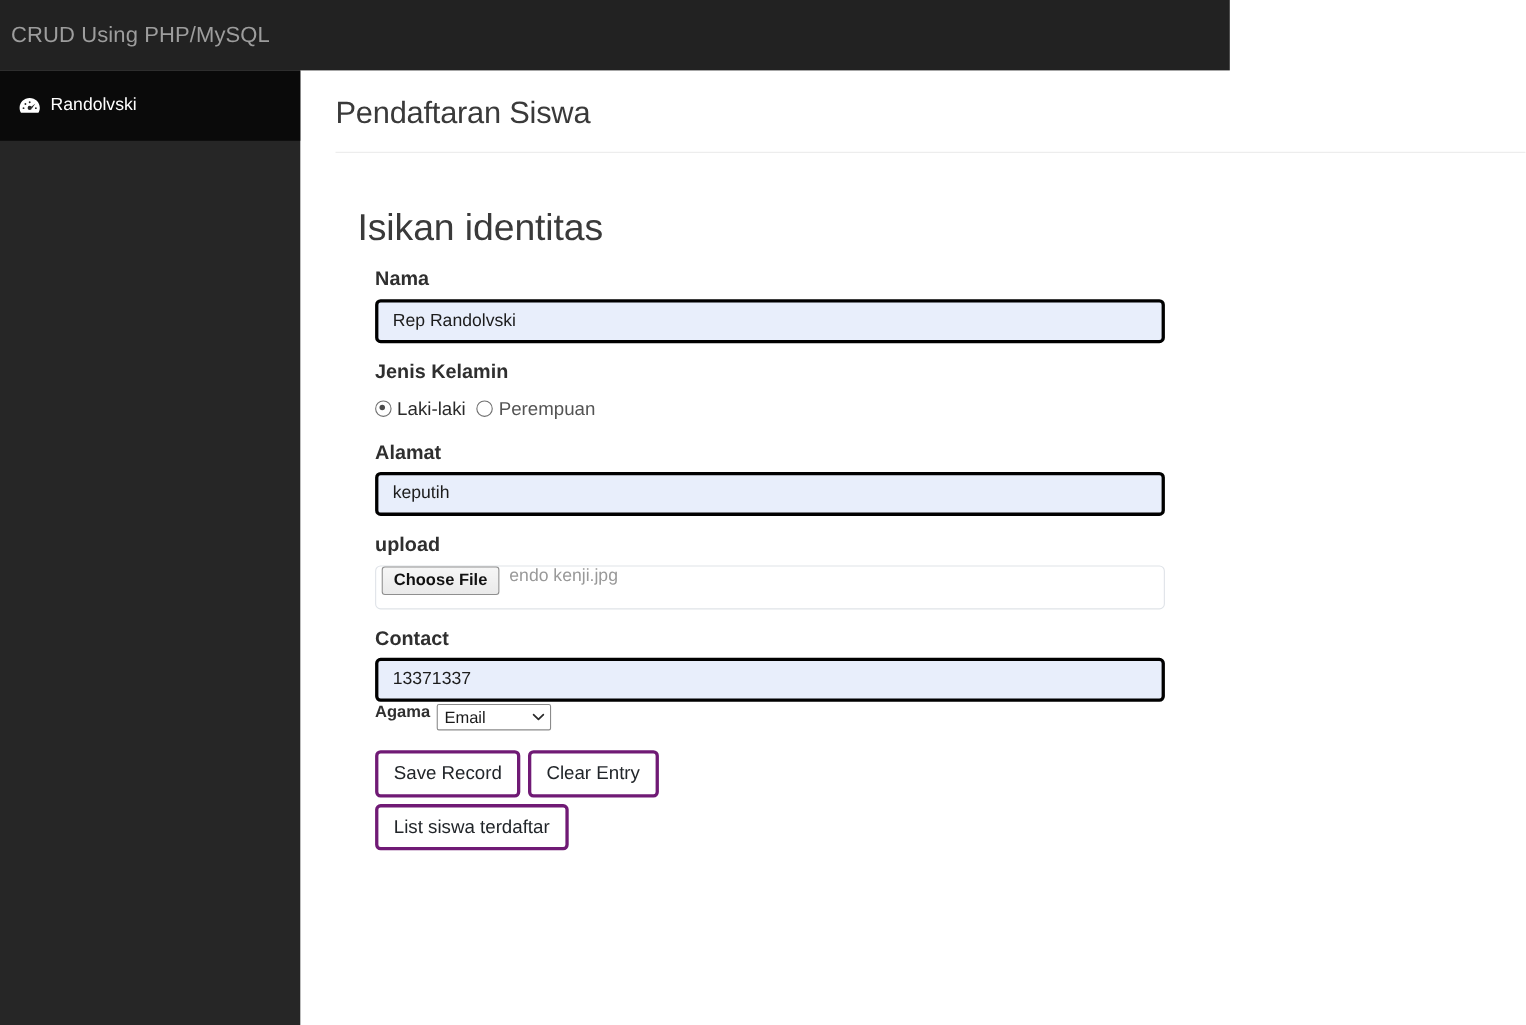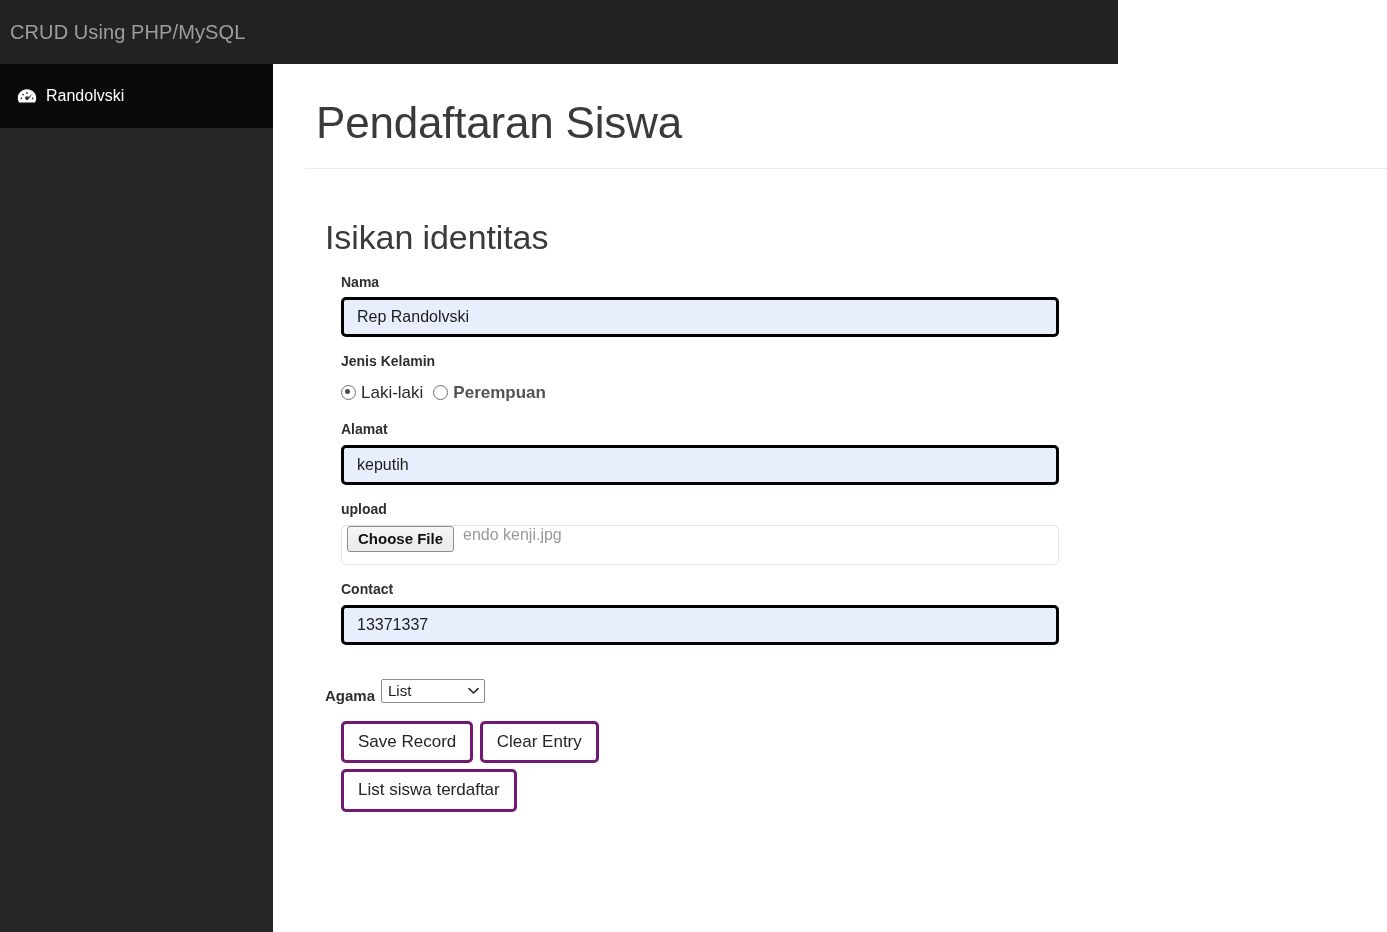--- a/index.html
+++ b/index.html
@@ -77,23 +77,23 @@
     top: 64px;
     left: 273px;
     width: 1114px;
     height: 868px;
     background: #ffffff;
     box-sizing: border-box;
     padding: 0;
     overflow: hidden;
   }
   .page-title {
-    margin: 11px;
+    margin: 0;
     padding: 22px 0 0 32px;
-    font-size: 44px;
+    font-size: 28px;
     font-weight: 400;
     color: #3a3a3a;
     line-height: 1.2;
     letter-spacing: -0.2px;
   }
   .title-rule {
     margin: 18px 0 0 32px;
     height: 1px;
     background: #ececec;
     border: 0;
@@ -109,21 +109,21 @@
     font-size: 34px;
     font-weight: 400;
     color: #3a3a3a;
     line-height: 1.2;
     letter-spacing: -0.1px;
   }
 
   .field { padding-top: 16px; }
   .field-label {
     display: block;
-    font-size: 14px;
+    font-size: 18px;
     font-weight: bold;
     color: #2f2f2f;
     margin: 0 0 7px 16px;
     line-height: 1.2;
   }
   .text-input {
     display: block;
     box-sizing: border-box;
     width: 718px;
     height: 40px;
@@ -175,21 +175,21 @@
     align-items: center;
     font-size: 17px;
     color: #2a2a2a;
     height: 26px;
   }
   .radio-opt {
     display: inline-flex;
     align-items: center;
     margin-right: 10px;
   }
-  .radio-opt:last-child { margin-right: 12px; font-weight: bold; }
+  .radio-opt:last-child { margin-right: 12px; }
   .radio-dot {
     width: 13px;
     height: 13px;
     border-radius: 50%;
     border: 1px solid #707070;
     background: #ffffff;
     display: inline-block;
     position: relative;
     margin-right: 5px;
     flex: 0 0 auto;
@@ -201,22 +201,23 @@
     width: 5px; height: 5px;
     border-radius: 50%;
     background: #4a4a4a;
   }
   .radio-label { line-height: 1; }
   .radio-label.muted { color: #545454; }
 
   
   .select-row {
     display: flex;
-    align-items: flex-end;
-    padding-top: 34px;
+    align-items: flex-start;
+    margin-left: 16px;
+    padding-top: 2px;
   }
   .select-label {
     font-size: 15px;
     font-weight: bold;
     color: #2f2f2f;
     margin-right: 6px;
     line-height: 1;
   }
   .select-box {
     box-sizing: border-box;
@@ -326,21 +327,21 @@
     </div>
 
     <div class="field">
       <label class="field-label">Contact</label>
       <input class="text-input" type="text" value="13371337" style="">
     </div>
 
     <div class="select-row">
       <span class="select-label">Agama</span>
       <span class="select-box">
-        <span>List</span>
+        <span>Email</span>
         <span class="select-caret">
           <svg width="11" height="8" viewBox="0 0 11 8" aria-hidden="true">
             <path d="M1 1.6 L5.5 6 L10 1.6" fill="none" stroke="#2b2b2b" stroke-width="1.6" stroke-linecap="round" stroke-linejoin="round"></path>
           </svg>
         </span>
       </span>
     </div>
 
     <div class="btn-area">
       <button class="btn">Save Record</button>

